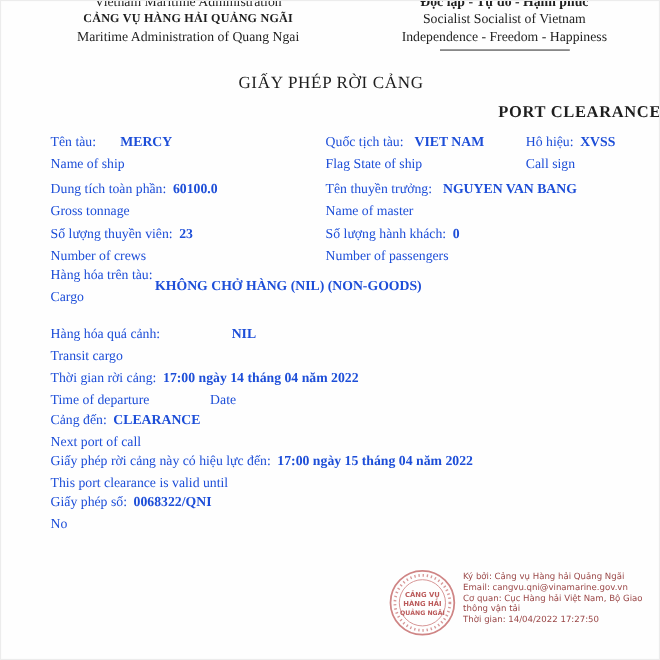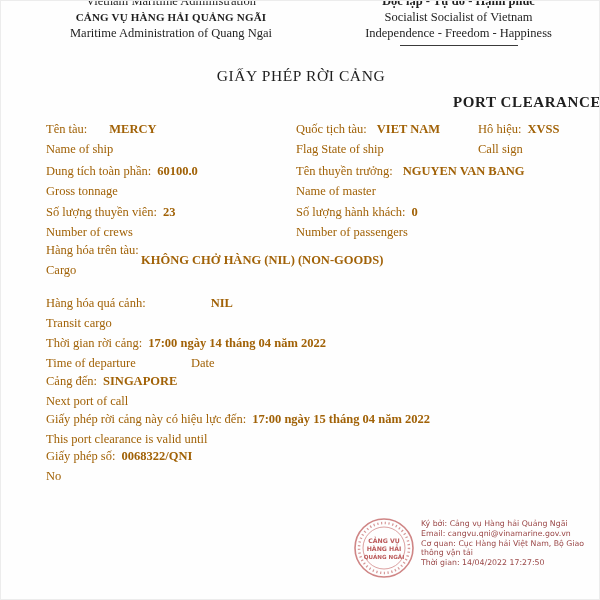--- a/index.html
+++ b/index.html
@@ -2,21 +2,21 @@
 <html><head>
 <meta charset="utf-8">
 <style>
   html,body{margin:0;padding:0;background:#ffffff;}
   #page{
     position:relative;width:600px;height:600px;background:#fefefe;
     overflow:hidden;font-family:"Liberation Serif","DejaVu Serif",serif;
     color:#1e1e1e;box-sizing:border-box;border:1px solid #ececec;
   }
   .abs{position:absolute;white-space:nowrap;}
-  .vi,.en{font-size:12.5px;line-height:16px;color:#a16207;}
+  .vi,.en{font-size:12.5px;line-height:16px;color:#1d4ed8;}
   .b{font-weight:bold;}
   .center{text-align:center;}
   
   .hdr{line-height:16px;font-size:12.5px;}
   .hdr .l2{font-weight:bold;font-size:11px;letter-spacing:.2px;}
   .hdr-rule{width:118px;border-top:1.5px solid #3a3a3a;margin:4px auto 0;}
   
   .title-vi{font-size:15.5px;font-weight:normal;letter-spacing:.6px;}
   .title-en{font-size:15px;font-weight:bold;letter-spacing:.6px;}
   .gap{margin-left:10px;margin-top:48px;}
@@ -97,21 +97,21 @@
   </div>
   <div class="abs en" style="left:45px;top:314px;">Transit cargo</div>
 
   <div class="abs vi" style="left:45px;top:334px;">
     <span>Thời gian rời cảng:</span><span class="b gap-sm">17:00 ngày 14 tháng 04 năm 2022</span>
   </div>
   <div class="abs en" style="left:45px;top:354px;">Time of departure</div>
   <div class="abs en" style="left:190px;top:354px;">Date</div>
 
   <div class="abs vi" style="left:45px;top:372px;">
-    <span>Cảng đến:</span><span class="b gap-sm">SINGAPORE</span>
+    <span>Cảng đến:</span><span class="b gap-sm">CLEARANCE</span>
   </div>
   <div class="abs en" style="left:45px;top:392px;">Next port of call</div>
 
   <div class="abs vi" style="left:45px;top:410px;">
     <span>Giấy phép rời cảng này có hiệu lực đến:</span><span class="b gap-sm">17:00 ngày 15 tháng 04 năm 2022</span>
   </div>
   <div class="abs en" style="left:45px;top:430px;">This port clearance is valid until</div>
 
   <div class="abs vi" style="left:45px;top:447px;">
     <span>Giấy phép số:</span><span class="b gap-sm">0068322/QNI</span>

